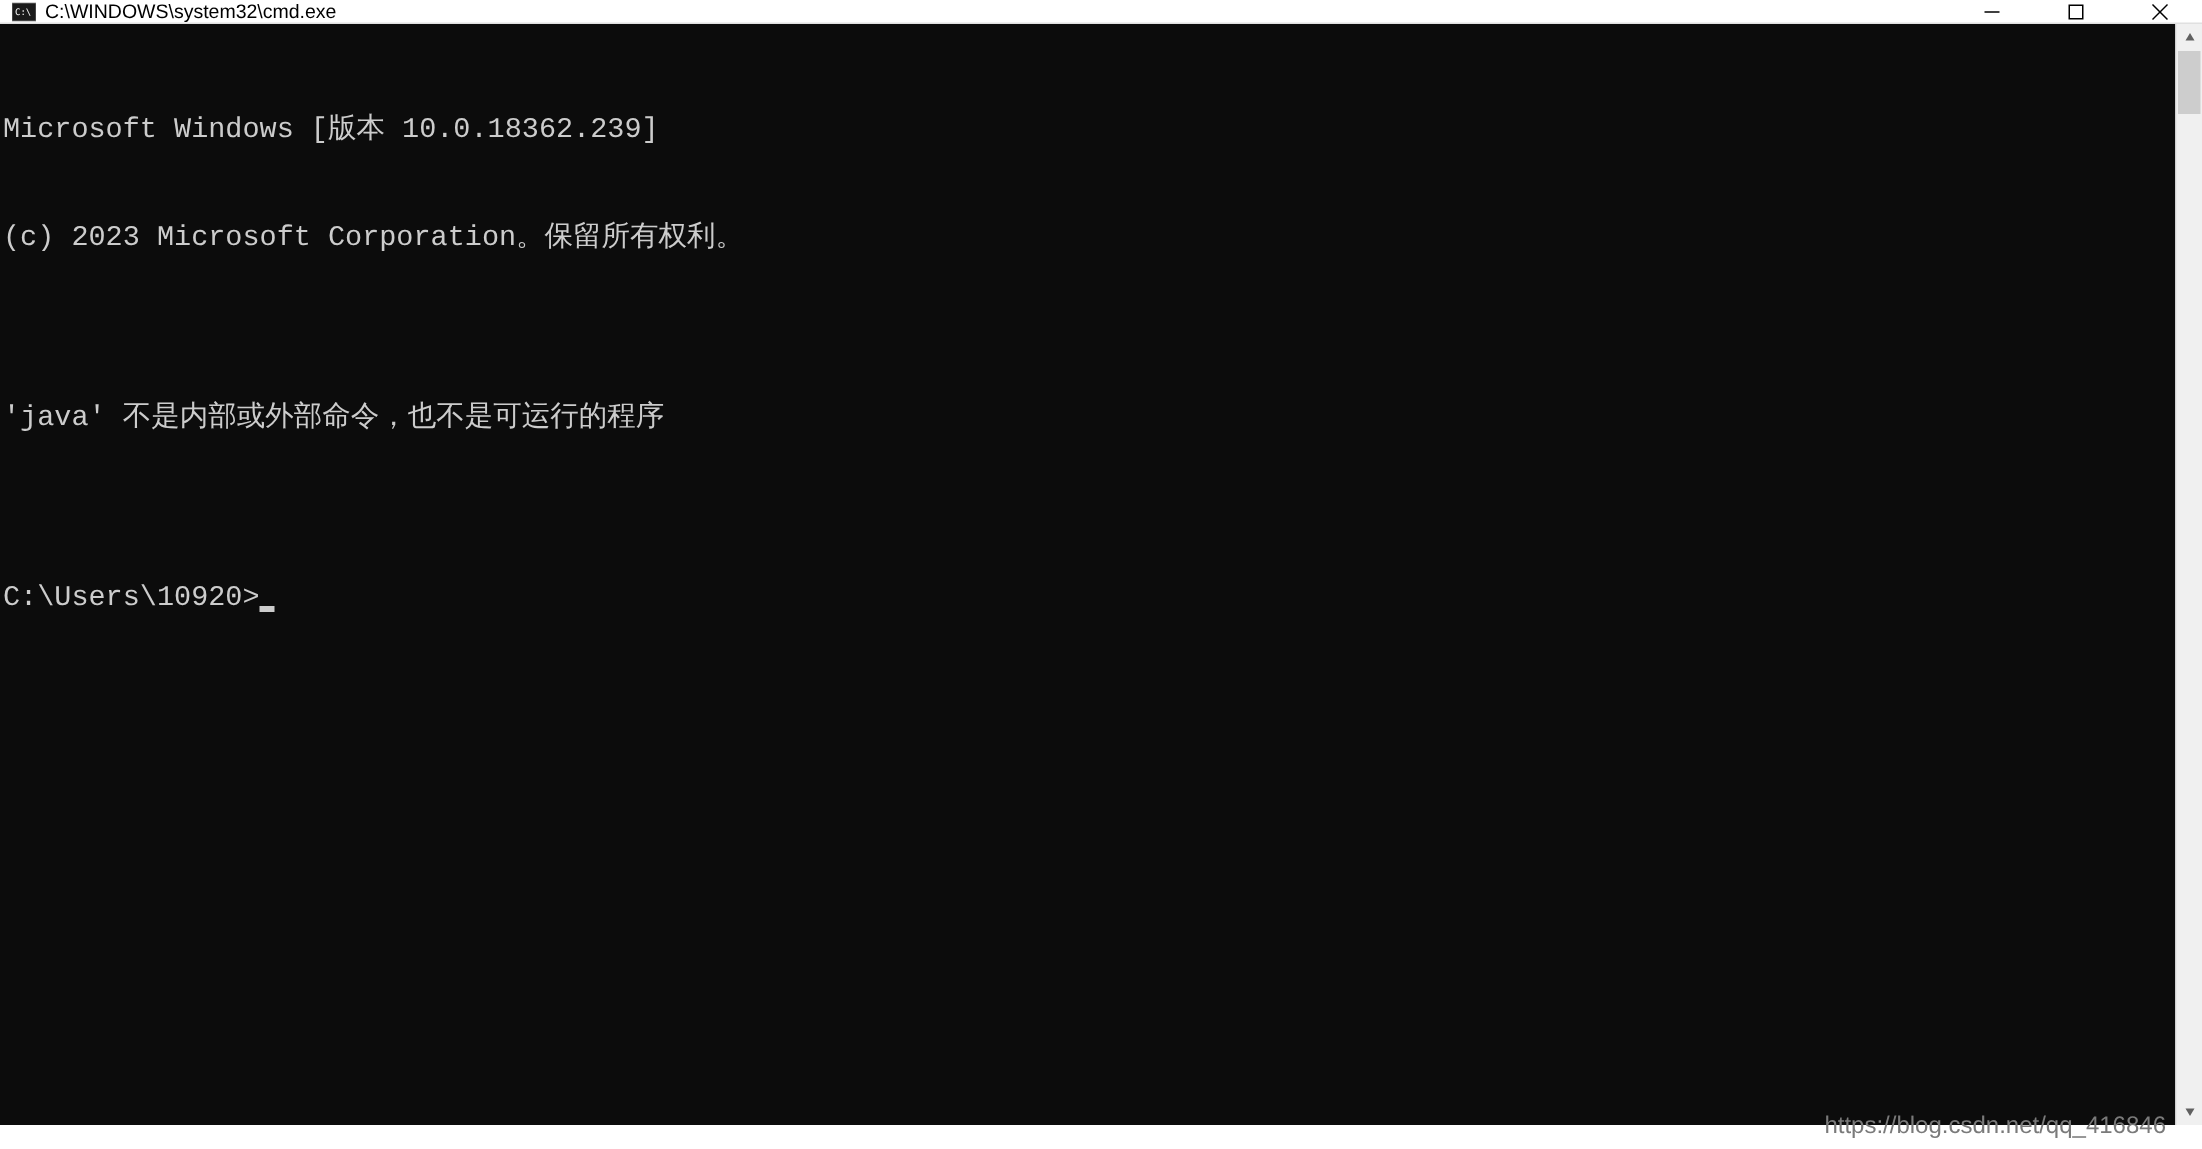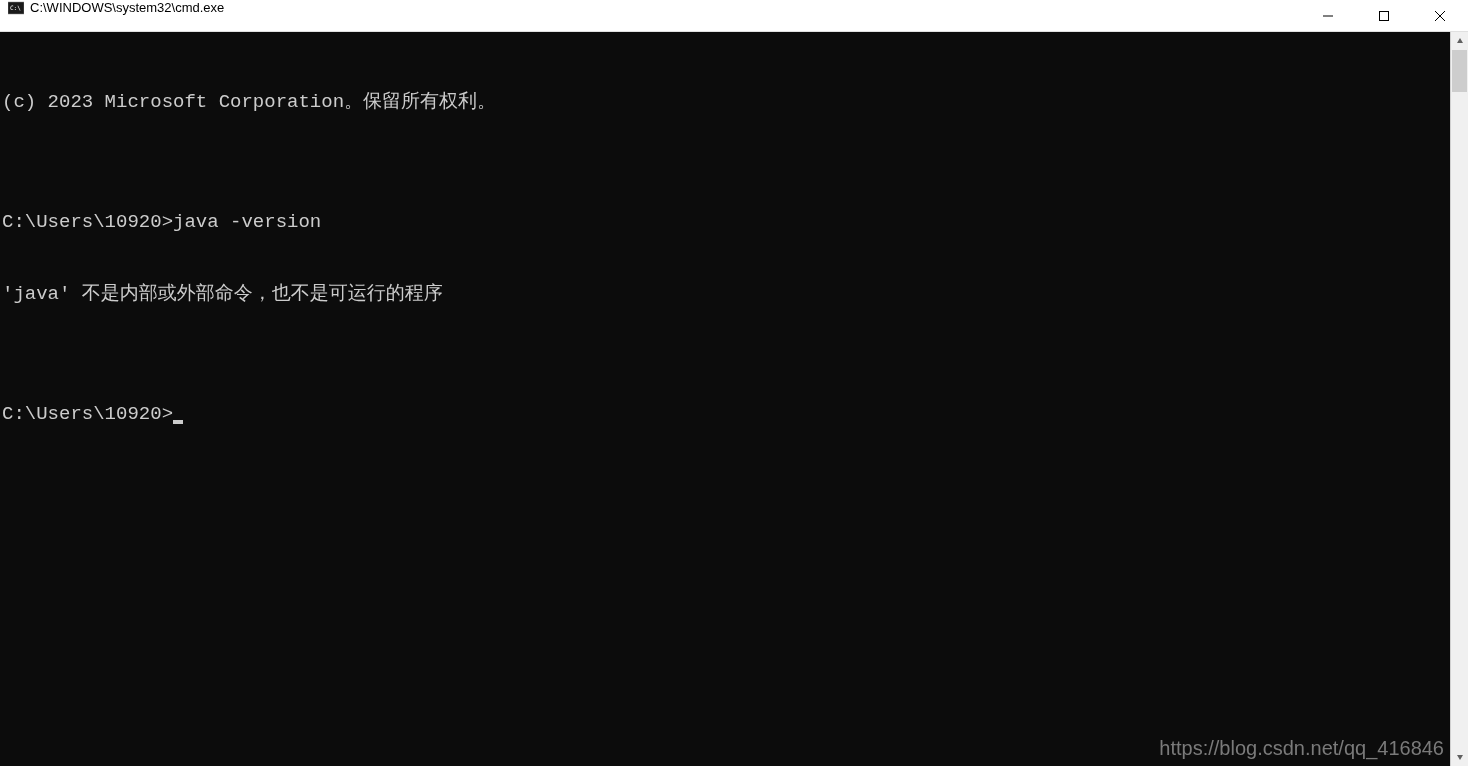--- a/index.html
+++ b/index.html
@@ -9,21 +9,21 @@
     }
     body {
       width: 1468px;
       height: 766px;
       font-family: "Segoe UI", Tahoma, sans-serif;
       background: #ffffff;
       overflow: hidden;
       position: relative;
     }
     .titlebar {
-      height: 32px;
+      height: 16px;
       background: #ffffff;
       border-bottom: 1px solid #e0e0e0;
       display: flex;
       align-items: flex-start;
       padding-left: 8px;
     }
     .titlebar-icon {
       width: 16px;
       height: 16px;
       margin-right: 6px;
@@ -126,21 +126,21 @@
       left: 1px;
       right: 1px;
       height: 42px;
       background: #cdcdcd;
     }
     .watermark {
       position: absolute;
       bottom: 6px;
       right: 24px;
       color: #7a7a7a;
-      font-size: 20px;
+      font-size: 16px;
       font-family: Arial, sans-serif;
       pointer-events: none;
     }
   </style>
 </head>
 <body>
 
 <div class="titlebar">
   <span class="titlebar-icon">
     <svg viewBox="0 0 16 16">
@@ -164,23 +164,23 @@
       <svg viewBox="0 0 12 12">
           <line x1="1" y1="1" x2="11" y2="11" stroke="#000" stroke-width="1"></line>
           <line x1="11" y1="1" x2="1" y2="11" stroke="#000" stroke-width="1"></line>
         </svg>
     </button>
   </div>
 </div>
 
 <div class="content-wrapper">
   <div class="terminal">
+    <div class="terminal-line">Microsoft Windows [版本 10.0.18362.239]</div>
     <div class="terminal-line">(c) 2023 Microsoft Corporation。保留所有权利。</div>
     <div class="terminal-line"></div>
-    <div class="terminal-line">C:\Users\10920&gt;java -version</div>
     <div class="terminal-line">'java' 不是内部或外部命令，也不是可运行的程序</div>
     <div class="terminal-line"></div>
     <div class="terminal-line"><span>C:\Users\10920&gt;</span><span class="cursor"></span></div>
   </div>
   <div class="scrollbar">
     <div class="scrollbar-arrow up">
       <svg viewBox="0 0 8 8">
           <polygon points="4,1 7,6 1,6" fill="#606060"></polygon>
         </svg>
     </div>

